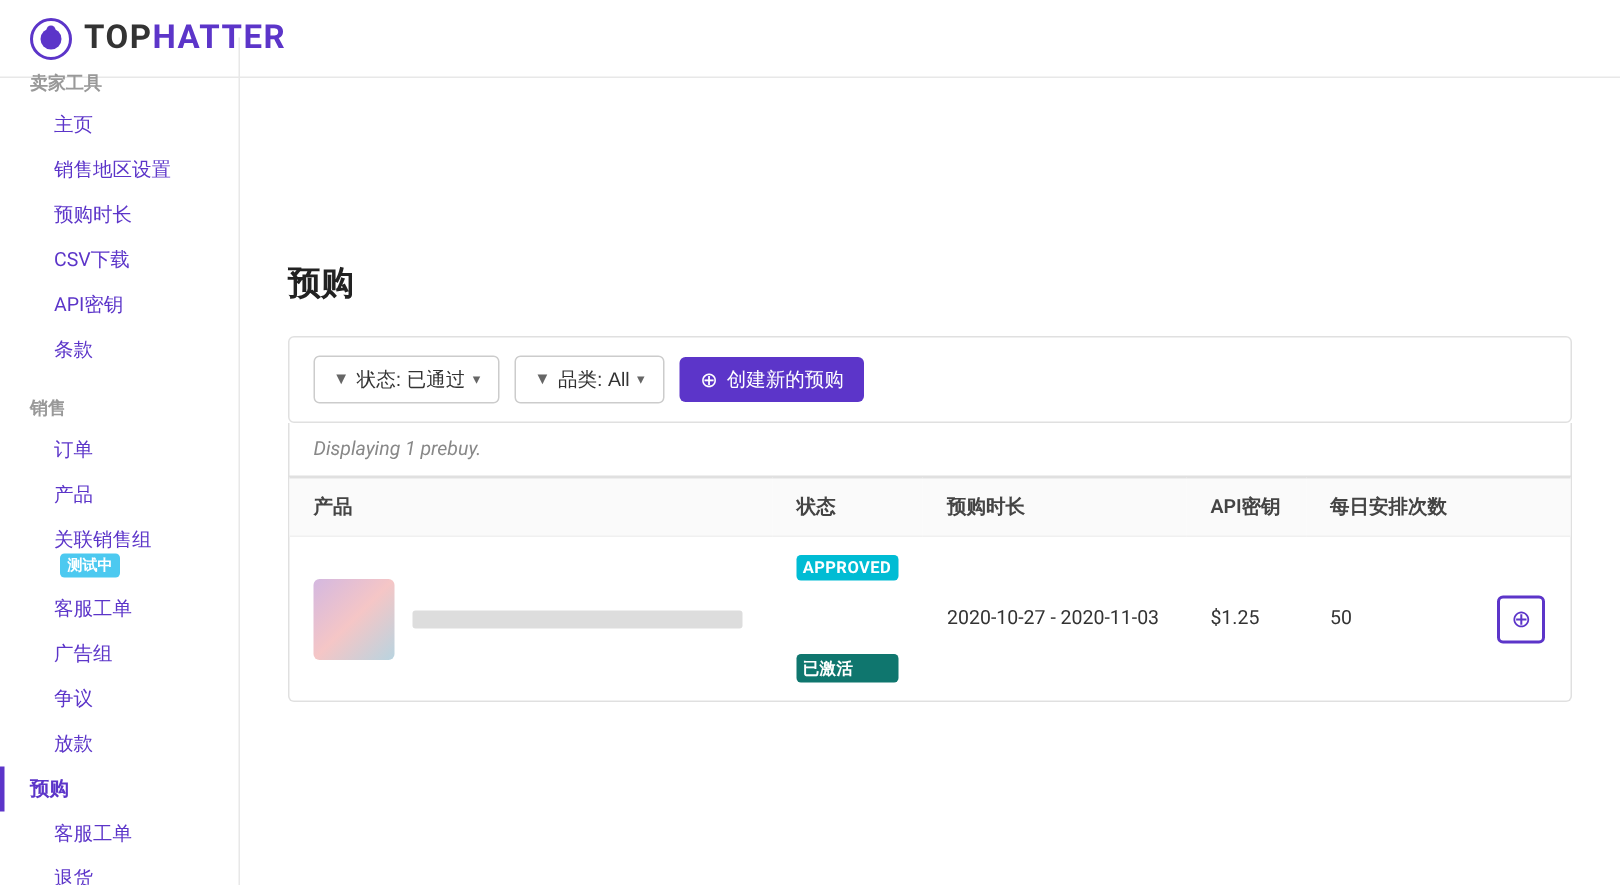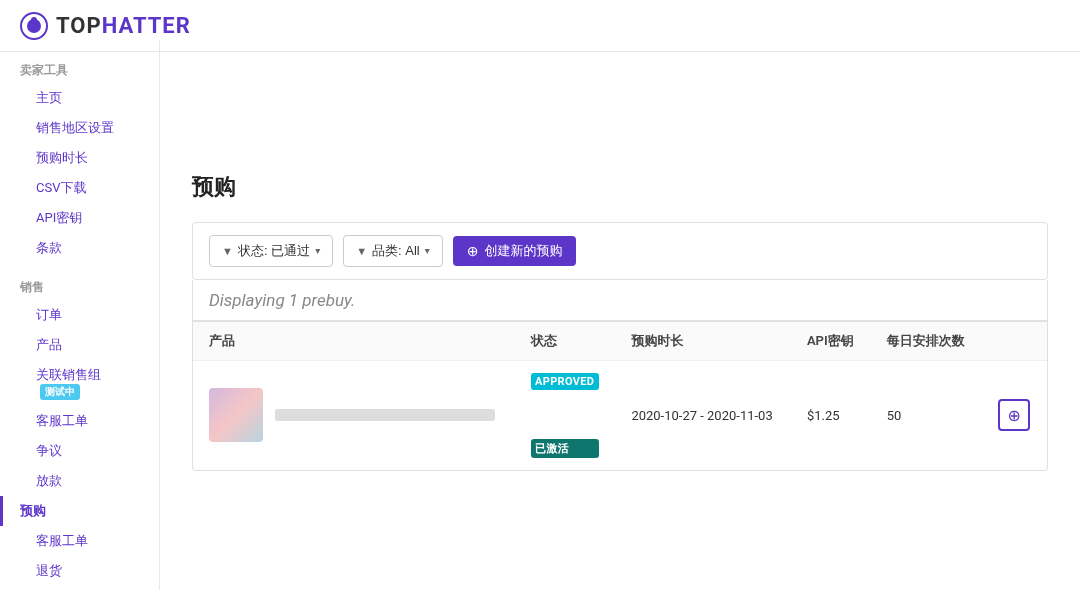--- a/index.html
+++ b/index.html
@@ -143,21 +143,21 @@
       font-weight: 500;
     }
     .create-btn .plus-icon { font-size: 14px; }
 
     
     .info-bar {
       padding: 10px 16px;
       border: 1px solid #e0e0e0;
       border-top: none;
       color: #888;
-      font-size: 17px;
+      font-size: 13px;
       font-style: italic;
     }
 
     
     .table-container {
       border: 1px solid #e0e0e0;
       border-top: none;
       border-radius: 0 0 4px 4px;
     }
     .table {
@@ -268,20 +268,21 @@
     <a class="sidebar-item">预购时长</a>
     <a class="sidebar-item">CSV下载</a>
     <a class="sidebar-item">API密钥</a>
     <a class="sidebar-item">条款</a>
 
     <div class="sidebar-section-label" style="margin-top:10px;">销售</div>
     <a class="sidebar-item">订单</a>
     <a class="sidebar-item">产品</a>
     <a class="sidebar-item">关联销售组 <span class="badge badge-test">测试中</span></a>
     <a class="sidebar-item">客服工单</a>
+    <a class="sidebar-item">广告组</a>
     <a class="sidebar-item">争议</a>
     <a class="sidebar-item">放款</a>
     <a class="sidebar-item active">预购</a>
     <a class="sidebar-item">客服工单</a>
     <a class="sidebar-item">退货</a>
 
   </nav>
 
   <main class="main">
     <h1 class="page-title">预购</h1>

